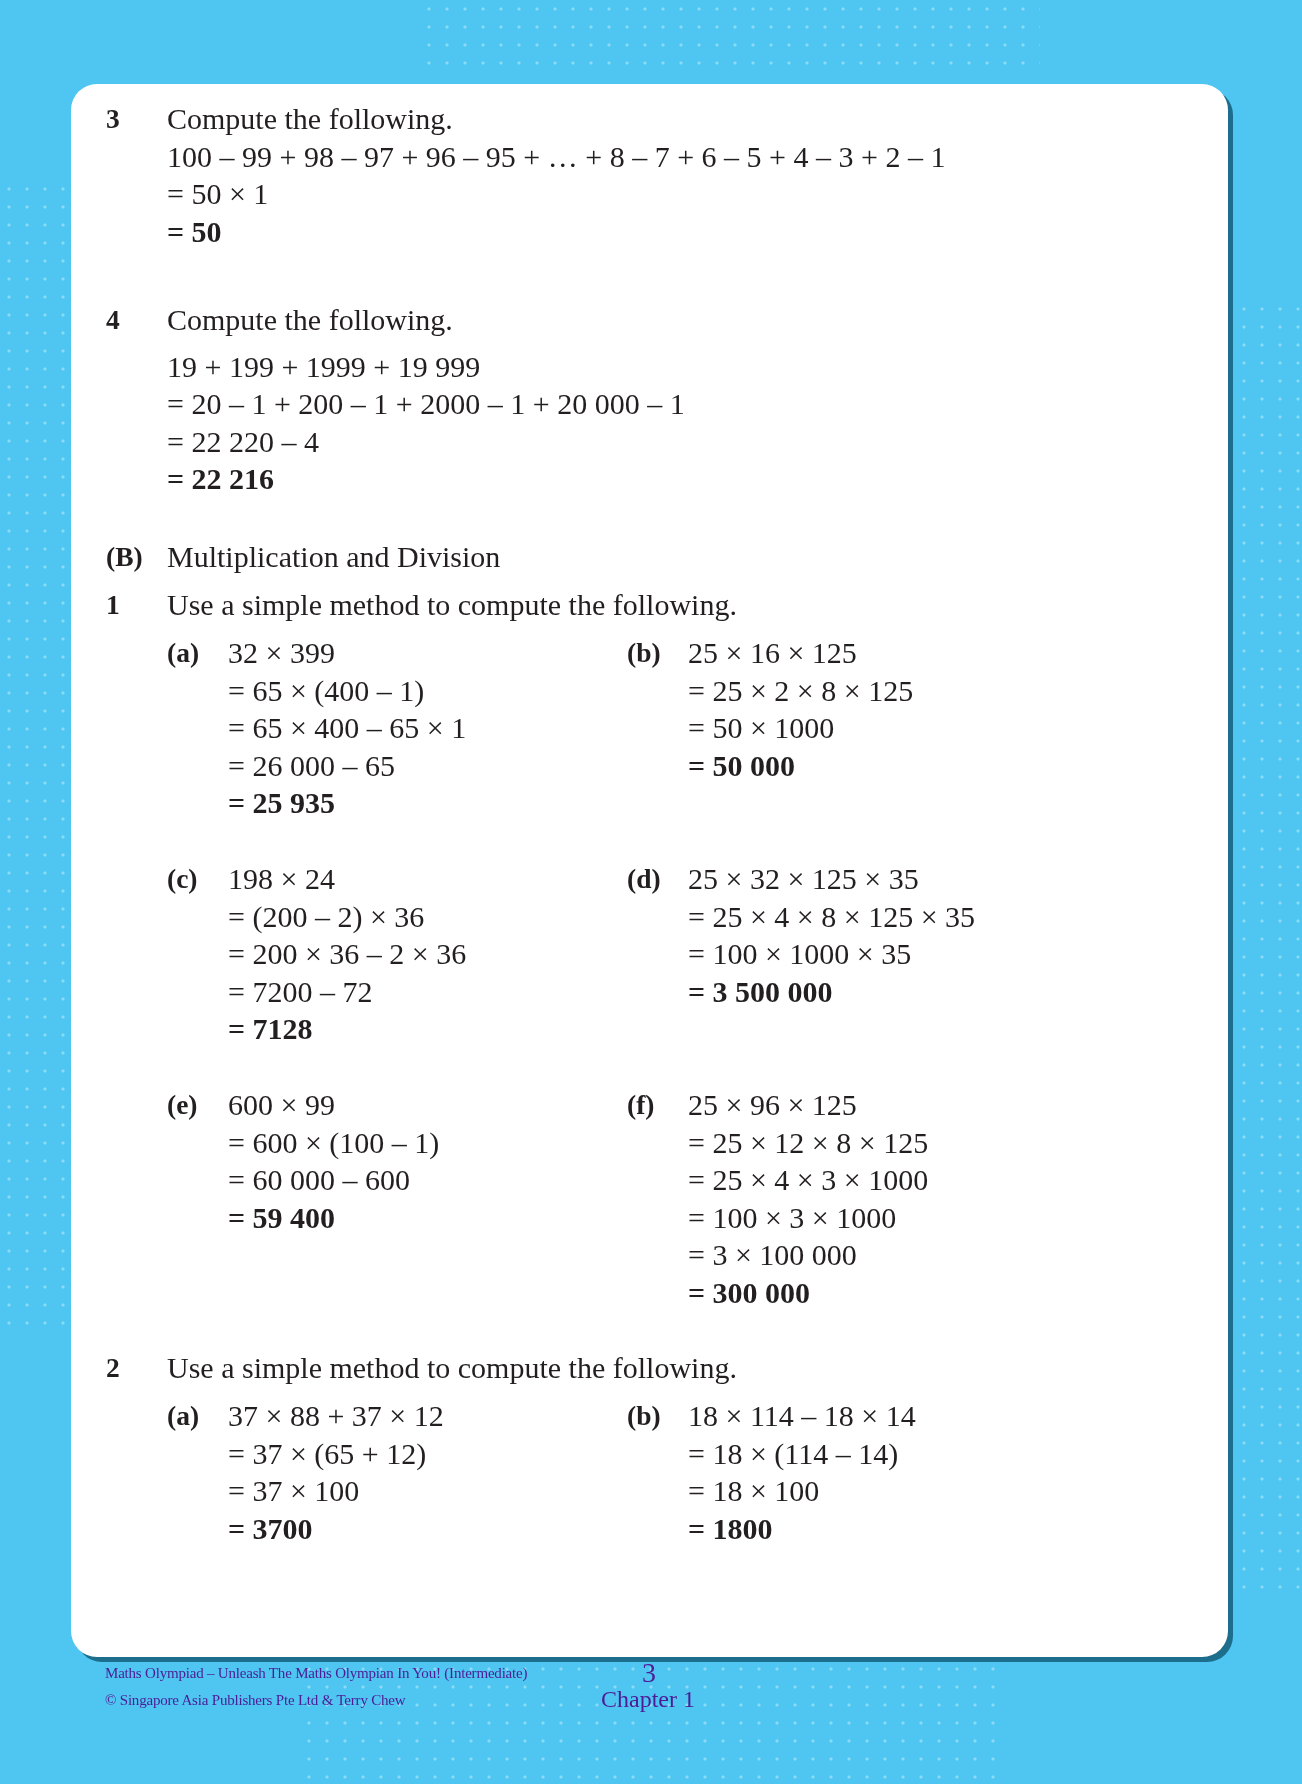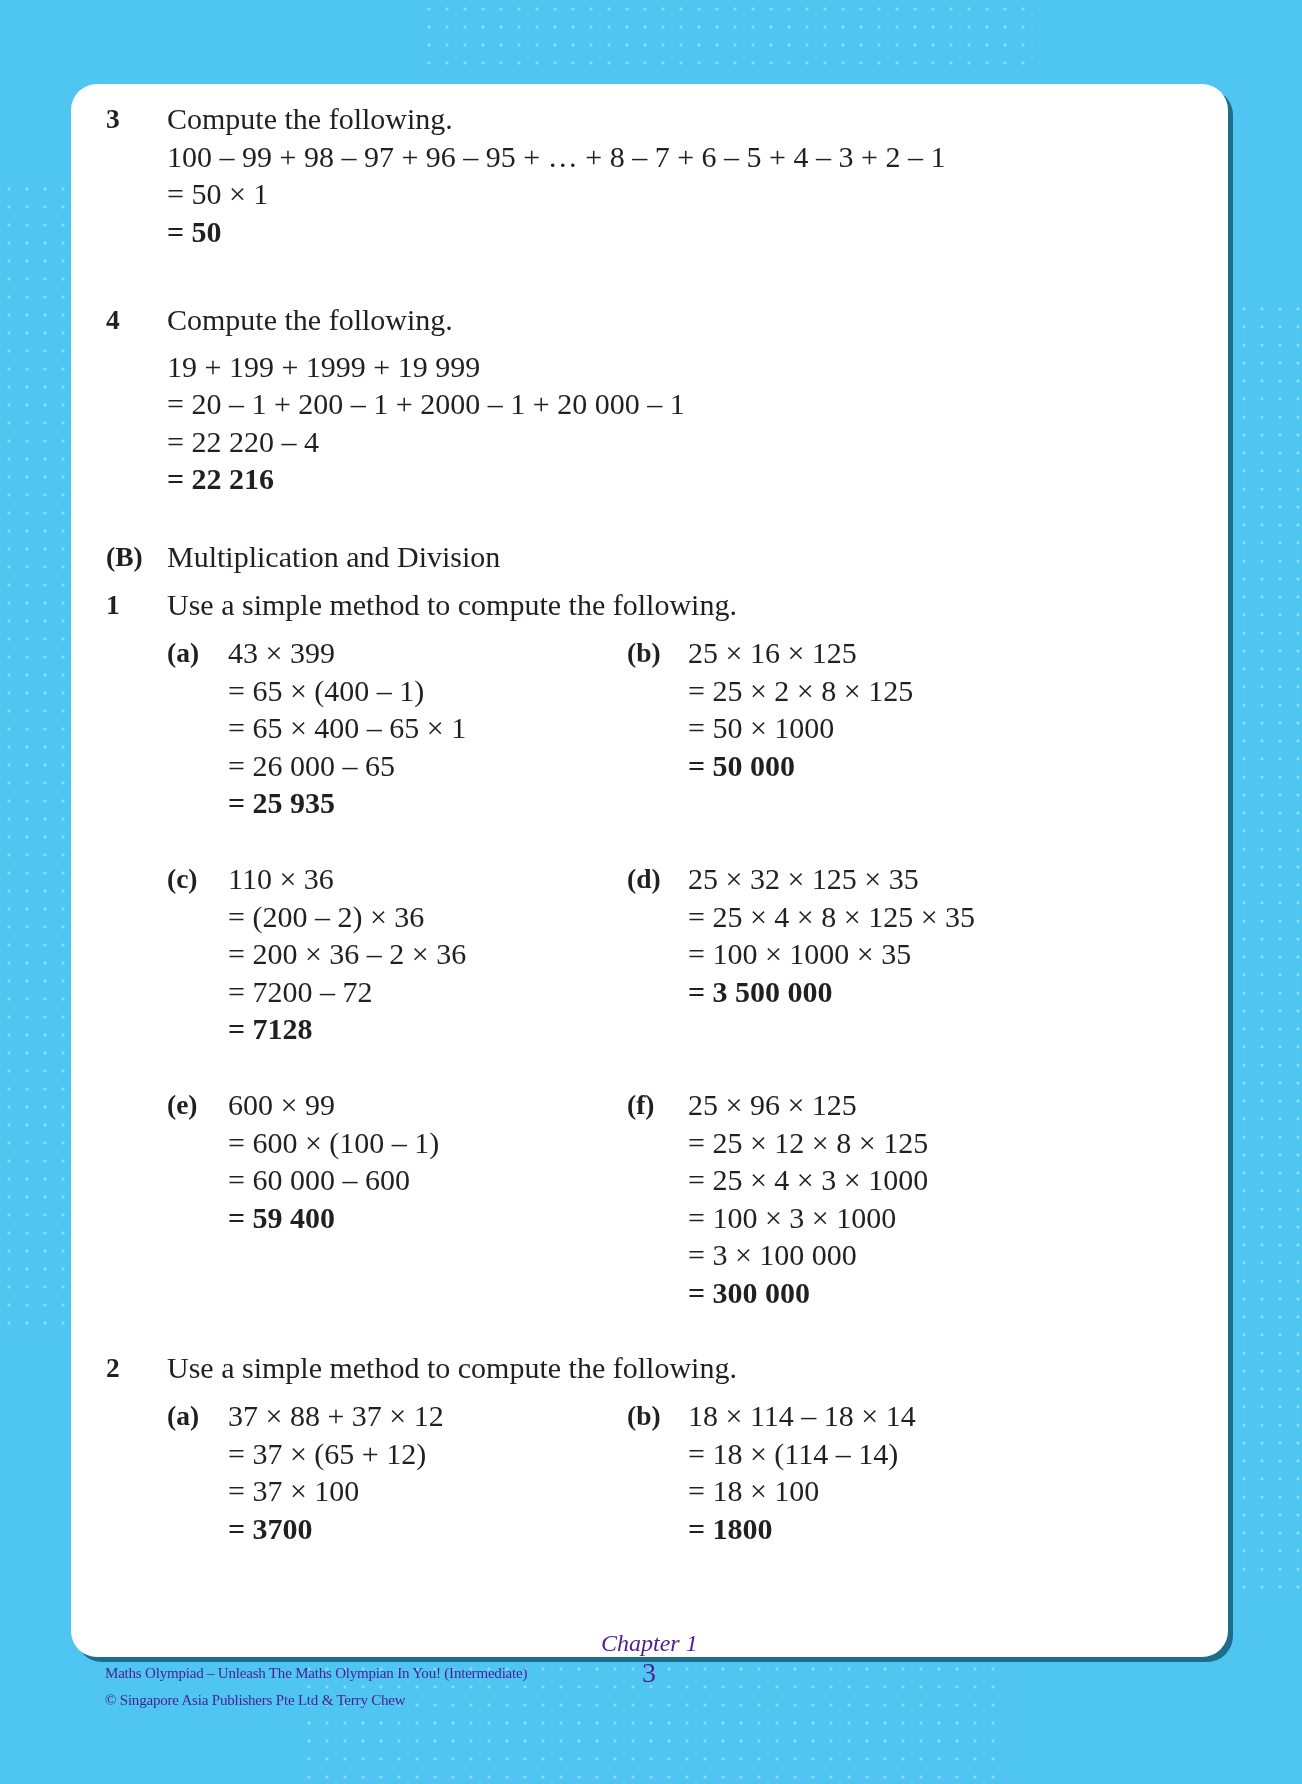--- a/index.html
+++ b/index.html
@@ -58,21 +58,21 @@
     }
 
     .footer {
       position: absolute;
       font-family: "Liberation Serif", serif;
       color: #4c1d95;
     }
     .footer-book { left: 105px; top: 1665px; font-size: 15px; letter-spacing: -0.2px; }
     .footer-copy { left: 105px; top: 1692px; font-size: 15px; letter-spacing: -0.2px; }
     .footer-page { left: 642px; top: 1657px; font-size: 28px; }
-    .footer-chapter { left: 601px; top: 1630px; font-size: 24px; font-style: italic; }
+    .footer-chapter { left: 601px; top: 1686px; font-size: 24px; }
   </style>
 </head>
 <body>
 
 <div class="dots top"></div>
 <div class="dots left"></div>
 <div class="dots right"></div>
 <div class="dots bottom"></div>
 
 <div class="card"></div>
@@ -103,42 +103,42 @@
   <div class="block" style="left:167px; top:538px;">Multiplication and Division</div>
 </div>
 
 <div>
   <div class="qnum" style="left:106px; top:586px;">1</div>
   <div class="block" style="left:167px; top:586px;">Use a simple method to compute the following.</div>
 
   <div>
     <div class="sublabel" style="left:167px; top:634px;">(a)</div>
     <div class="block" style="left:228px; top:634px;">
-      <div class="line">43 × 399</div>
+      <div class="line">32 × 399</div>
       <div class="line">= 65 × (400 – 1)</div>
       <div class="line">= 65 × 400 – 65 × 1</div>
       <div class="line">= 26 000 – 65</div>
       <div class="line bold">= 25 935</div>
     </div>
   </div>
 
   <div>
     <div class="sublabel" style="left:627px; top:634px;">(b)</div>
     <div class="block" style="left:688px; top:634px;">
       <div class="line">25 × 16 × 125</div>
       <div class="line">= 25 × 2 × 8 × 125</div>
       <div class="line">= 50 × 1000</div>
       <div class="line bold">= 50 000</div>
     </div>
   </div>
 
   <div>
     <div class="sublabel" style="left:167px; top:860px;">(c)</div>
     <div class="block" style="left:228px; top:860px;">
-      <div class="line">110 × 36</div>
+      <div class="line">198 × 24</div>
       <div class="line">= (200 – 2) × 36</div>
       <div class="line">= 200 × 36 – 2 × 36</div>
       <div class="line">= 7200 – 72</div>
       <div class="line bold">= 7128</div>
     </div>
   </div>
 
   <div>
     <div class="sublabel" style="left:627px; top:860px;">(d)</div>
     <div class="block" style="left:688px; top:860px;">

